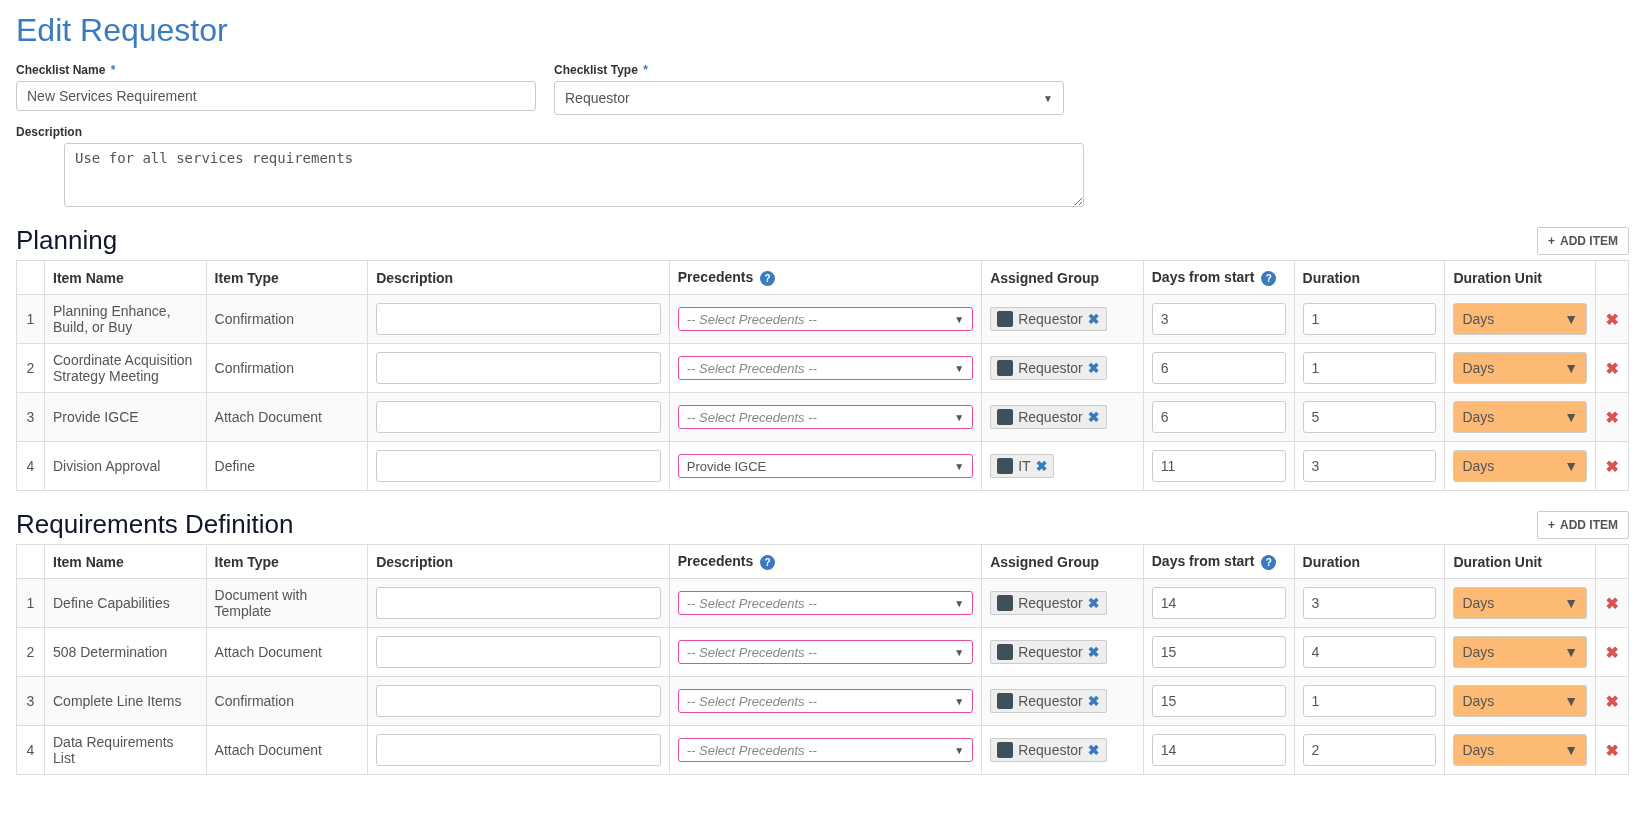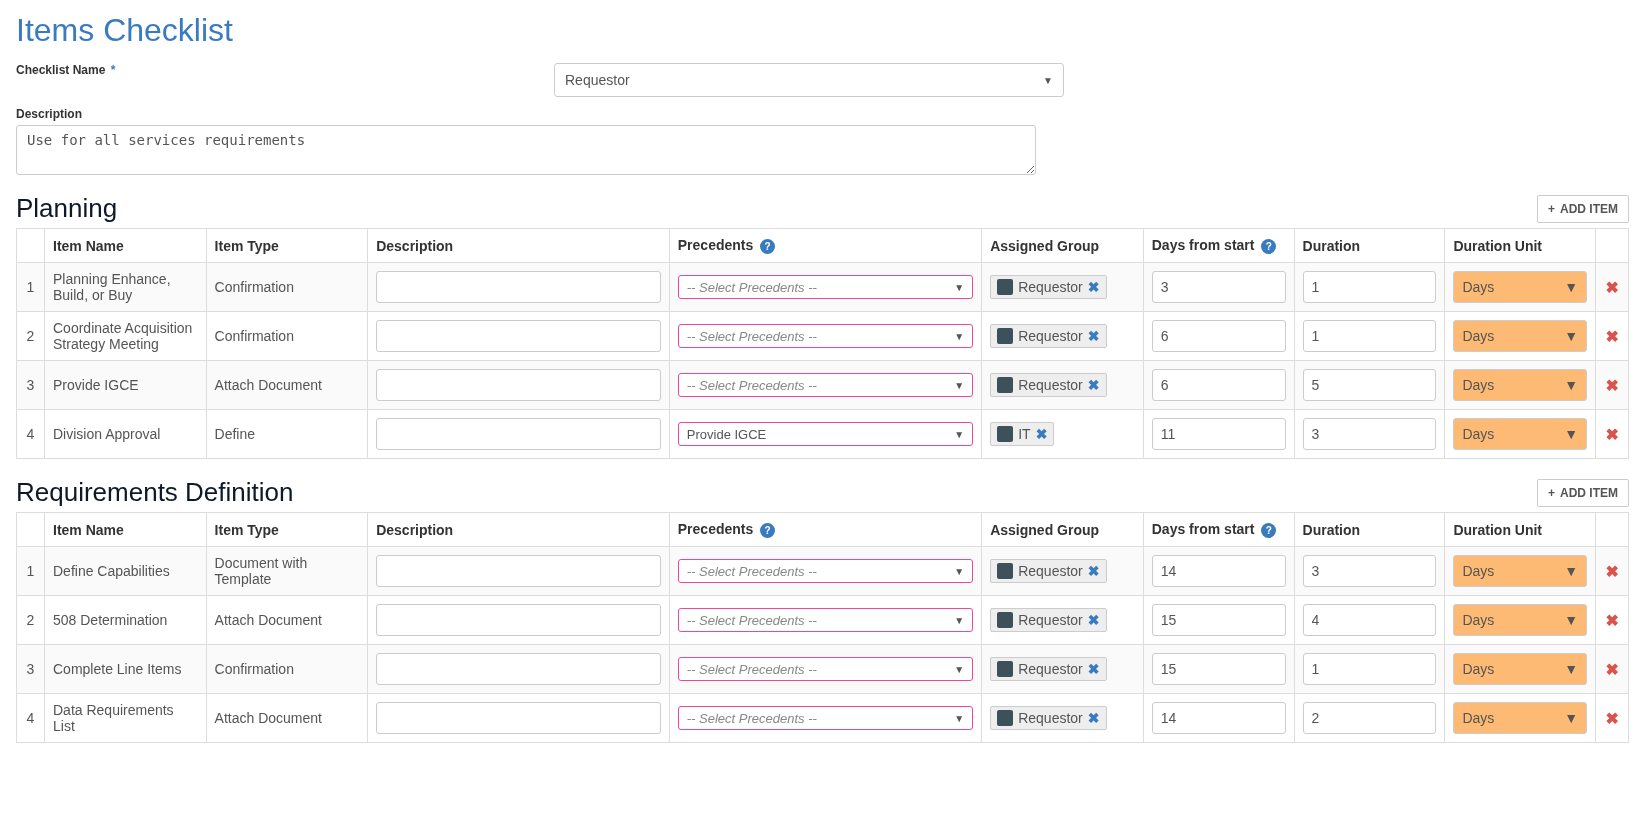--- a/index.html
+++ b/index.html
@@ -34,21 +34,21 @@
   label.field-label .req { color:#3a7bbf; font-weight:700; margin-left:2px;}
   input.text-input, textarea.text-area, .select-wrap {
     border: 1px solid #ccc;
     border-radius: 3px;
     padding: 6px 10px;
     font-size: 14px;
     color: #555;
     background:#fff;
     width:100%;
   }
-  textarea.text-area { resize: both; height: 50px; }
+  textarea.text-area { resize: both; height: 64px; margin-left: 48px; }
   .select-wrap {
     display:flex; align-items:center; justify-content:space-between;
     height: 34px;
   }
   .select-wrap .caret { font-size:10px; color:#555; }
 
   .section-header {
     display:flex; align-items:center; justify-content:space-between;
     margin-top: 18px; margin-bottom: 4px;
   }
@@ -125,30 +125,35 @@
   }
   .assign-chip .chip-x { color:#3a7bbf; font-weight:700; cursor:pointer; }
   .del-x {
     color:#d9534f; font-weight:700; font-size:16px; cursor:pointer;
   }
   table.items td.col-del, table.items th.col-del { border-left:1px solid #ddd; border-right:none;}
 </style>
 </head>
 <body>
 
-<h1 class="page-title">Items Checklist</h1>
+<h1 class="page-title">Edit Requestor</h1>
 
 <div class="form-row">
   <div class="form-group name">
     <label class="field-label">
       <span>Checklist Name</span>
       <span class="req">*</span>
     </label>
+    <input class="text-input" type="text" value="New Services Requirement" style="">
   </div>
   <div class="form-group type">
+    <label class="field-label">
+      <span>Checklist Type</span>
+      <span class="req">*</span>
+    </label>
     <div class="select-wrap">
       <span>Requestor</span>
       <span class="caret">▼</span>
     </div>
   </div>
 </div>
 
 <div class="form-row">
   <div class="form-group desc">
     <label class="field-label">Description</label>

